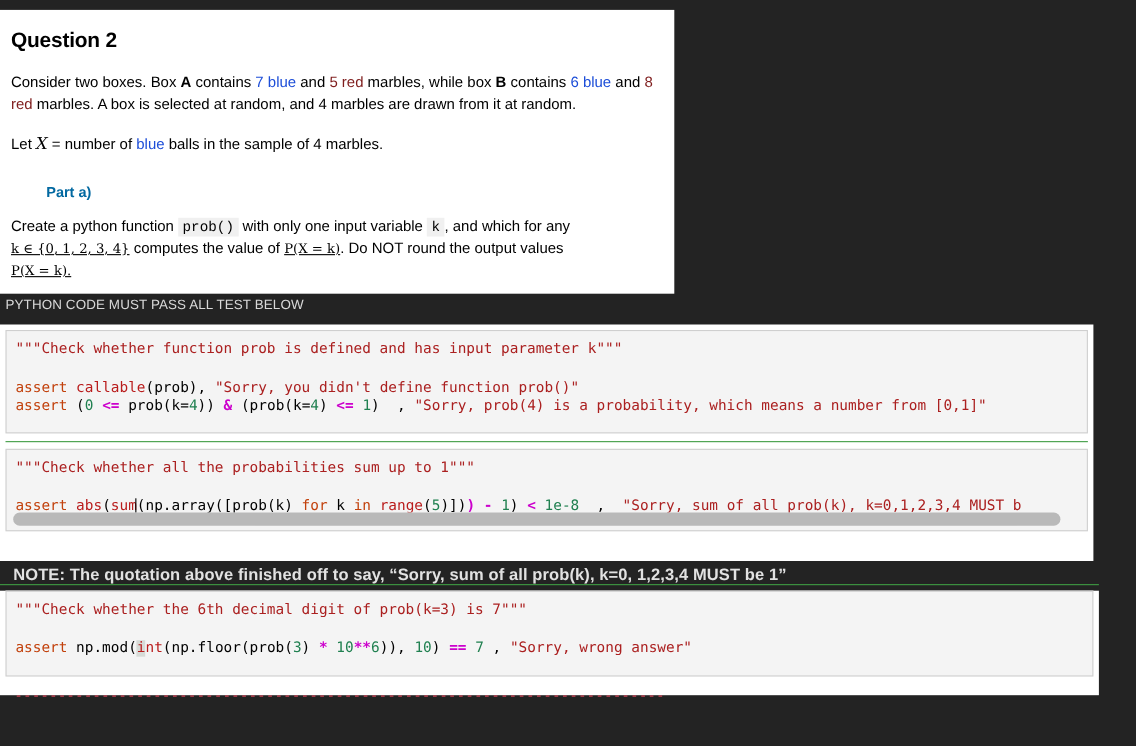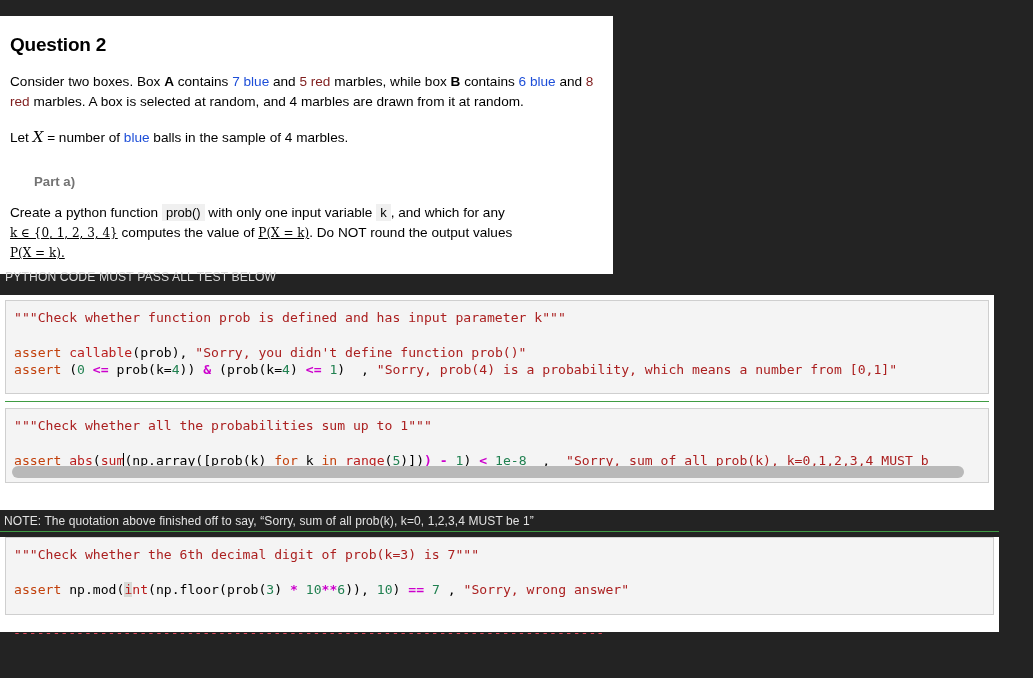--- a/index.html
+++ b/index.html
@@ -8,21 +8,21 @@
     width: 1033px; height: 678px;
     background: #232323;
     font-family: "Liberation Sans", sans-serif;
     overflow: hidden;
   }
   #page { position: relative; width: 1033px; height: 678px; background: #232323; }
 
   
   .question-panel {
     position: absolute;
-    left: 0; top: 16px;
+    left: 0; top: 9px;
     width: 613px; height: 258px;
     background: #ffffff;
     padding: 14px 16px 10px 10px;
     overflow: hidden;
   }
   .q-title {
     font-size: 19px;
     font-weight: bold;
     color: #000;
     margin: 4px 0 16px 0;
@@ -39,26 +39,26 @@
   .blue { color: #1d4ed8; }
   .red { color: #7f1d1d; }
   .mathit {
     font-family: "DejaVu Serif", "Liberation Serif", serif;
     font-style: italic;
     font-size: 15px;
   }
   .part-head {
     font-size: 13.2px;
     font-weight: bold;
-    color: #737373;
-    margin: 26px 0 14px 0;
+    color: #0369a1;
+    margin: 26px 0 14px 8px;
     padding-left: 24px;
   }
   .mono-inline {
-    font-family: Liberation Sans, sans-serif;
+    font-family: Liberation Mono, monospace;
     font-size: 13px;
     background: #f0f0f0;
     padding: 1px 4px;
     color: #000;
   }
   .mathline {
     font-family: "DejaVu Serif", "Liberation Serif", serif;
     font-size: 12px;
     line-height: 1.45;
     text-decoration: underline;
@@ -141,24 +141,25 @@
   }
   .hscroll .thumb {
     width: 100%; height: 12px;
     background: #b9b9b9;
     border-radius: 6px;
   }
 
   
   .note {
     position: absolute;
-    left: 4px; top: 514px;
-    font-size: 12px;
+    left: 12px; top: 514px;
+    font-size: 15px;
     color: #e2e2e2;
     letter-spacing: 0.1px;
+    font-weight: bold;
   }
 
   
   .dashrule {
     font-family: "DejaVu Sans Mono", monospace;
     font-size: 13.1px;
     color: #e0495c;
     white-space: pre;
     margin-top: 10px;
     padding-left: 8px;

